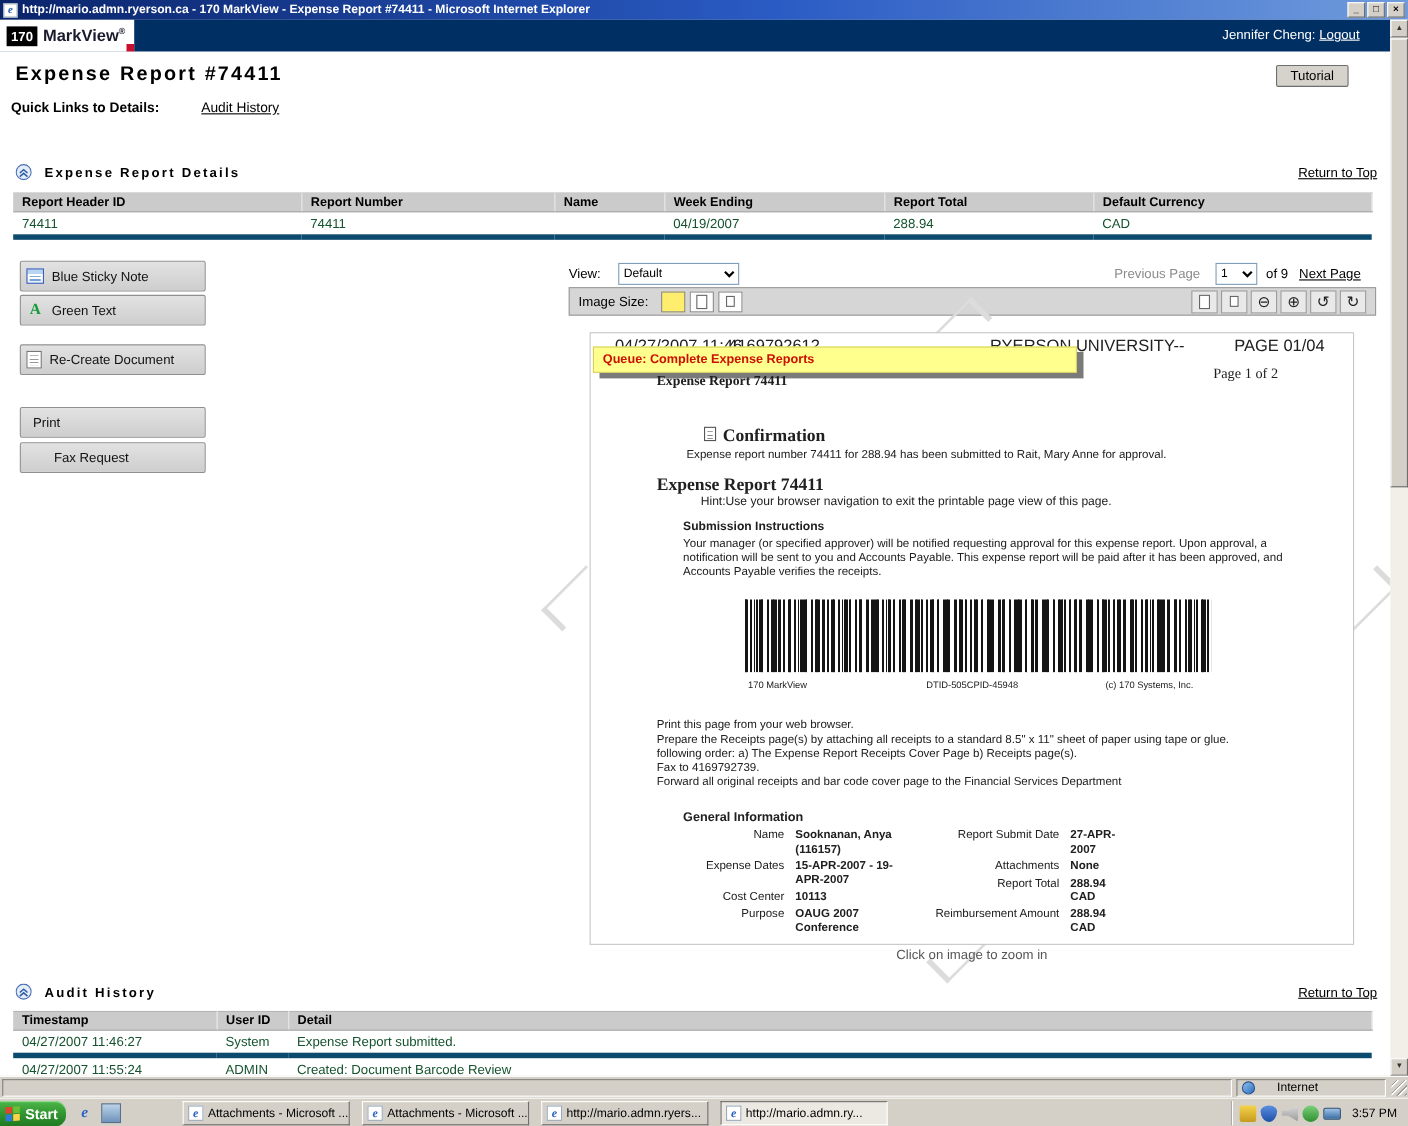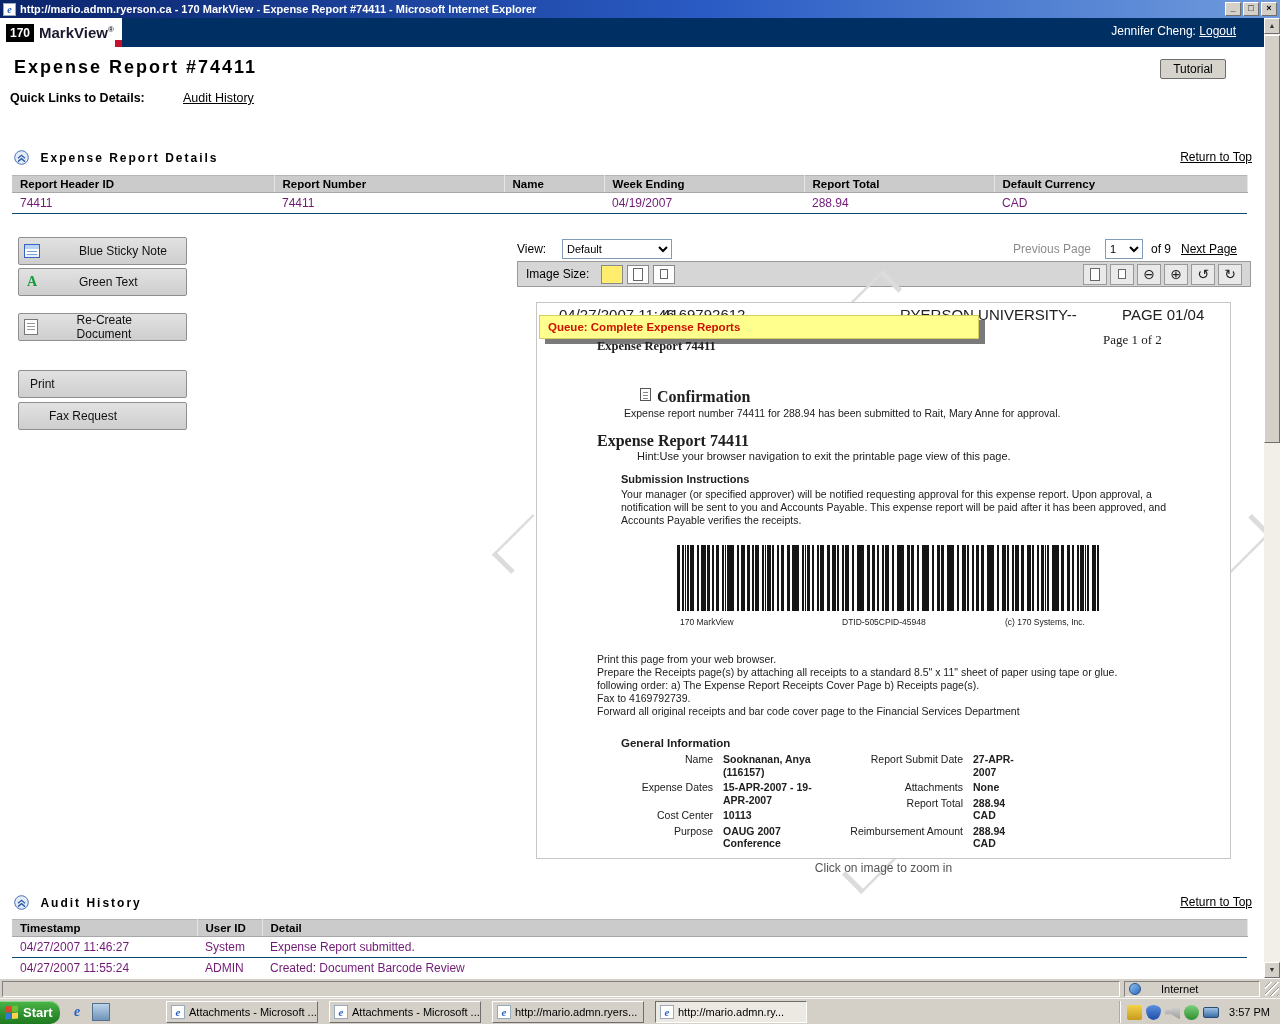--- a/index.html
+++ b/index.html
@@ -38,26 +38,26 @@
   .quick-links a { position:absolute; left:173px; top:0; font-weight:normal; white-space:nowrap; }
 
   .sec-hd { height:16px; }
   .sec-icon { display:inline-block; width:15px; height:15px; vertical-align:middle; cursor:pointer; }
   .sec-title { font-size:12px; font-weight:bold; letter-spacing:2px; margin-left:7px; vertical-align:middle; }
   .rt-link { font-size:12px; }
 
   table.mv { border-collapse:collapse; table-layout:fixed; width:1235px; font-size:12px; }
   table.mv th { background:#cbcbcb; font-size:11.5px; font-weight:bold; text-align:left; padding:2px 0 2px 8px;
     border-right:1px solid #e6e6e6; border-top:1px solid #b5b5b5; border-bottom:1px solid #a8a8a8; height:17px;}
-  table.mv td { padding:3px 0 3px 8px; border-bottom:1px solid #0c4a6e; height:20px; color:#701a75; }
+  table.mv td { padding:3px 0 3px 8px; border-bottom:5px solid #0c4a6e; height:20px; color:#14532d; }
 
   
   .side-btn { position:absolute; left:18px; width:169px; height:28px; background:linear-gradient(#e2e2e2,#cecece);
     border:1px solid #8f8f8f; border-radius:2px; display:flex; align-items:center; padding-left:5px;
-    font-size:12px; color:#111; cursor:pointer;gap:32px; }
+    font-size:12px; color:#111; cursor:pointer; }
   .side-btn .lbl { margin-left:7px; }
   .side-btn.noicon { padding-left:30px; }
   .icon-note { width:16px; height:14px; border:1px solid #3a62c0; background:
     linear-gradient(#b9d3f2 0 4px, #fff 4px) ; box-shadow:inset 0 -3px 0 #e8f0fb; position:relative; }
   .icon-note::after { content:""; position:absolute; left:2px; right:2px; top:6px; height:5px;
     background:repeating-linear-gradient(180deg,#7aa0d8 0 1px,transparent 1px 3px); }
   .icon-a { width:16px; font:bold 14px "Liberation Serif",serif; color:#149c3a; text-align:center; }
   .icon-doc { width:14px; height:16px; border:1px solid #777; background:#fff; position:relative; }
   .icon-doc::after { content:""; position:absolute; left:2px; right:2px; top:3px; height:9px;
     background:repeating-linear-gradient(180deg,#999 0 1px,transparent 1px 3px); }

